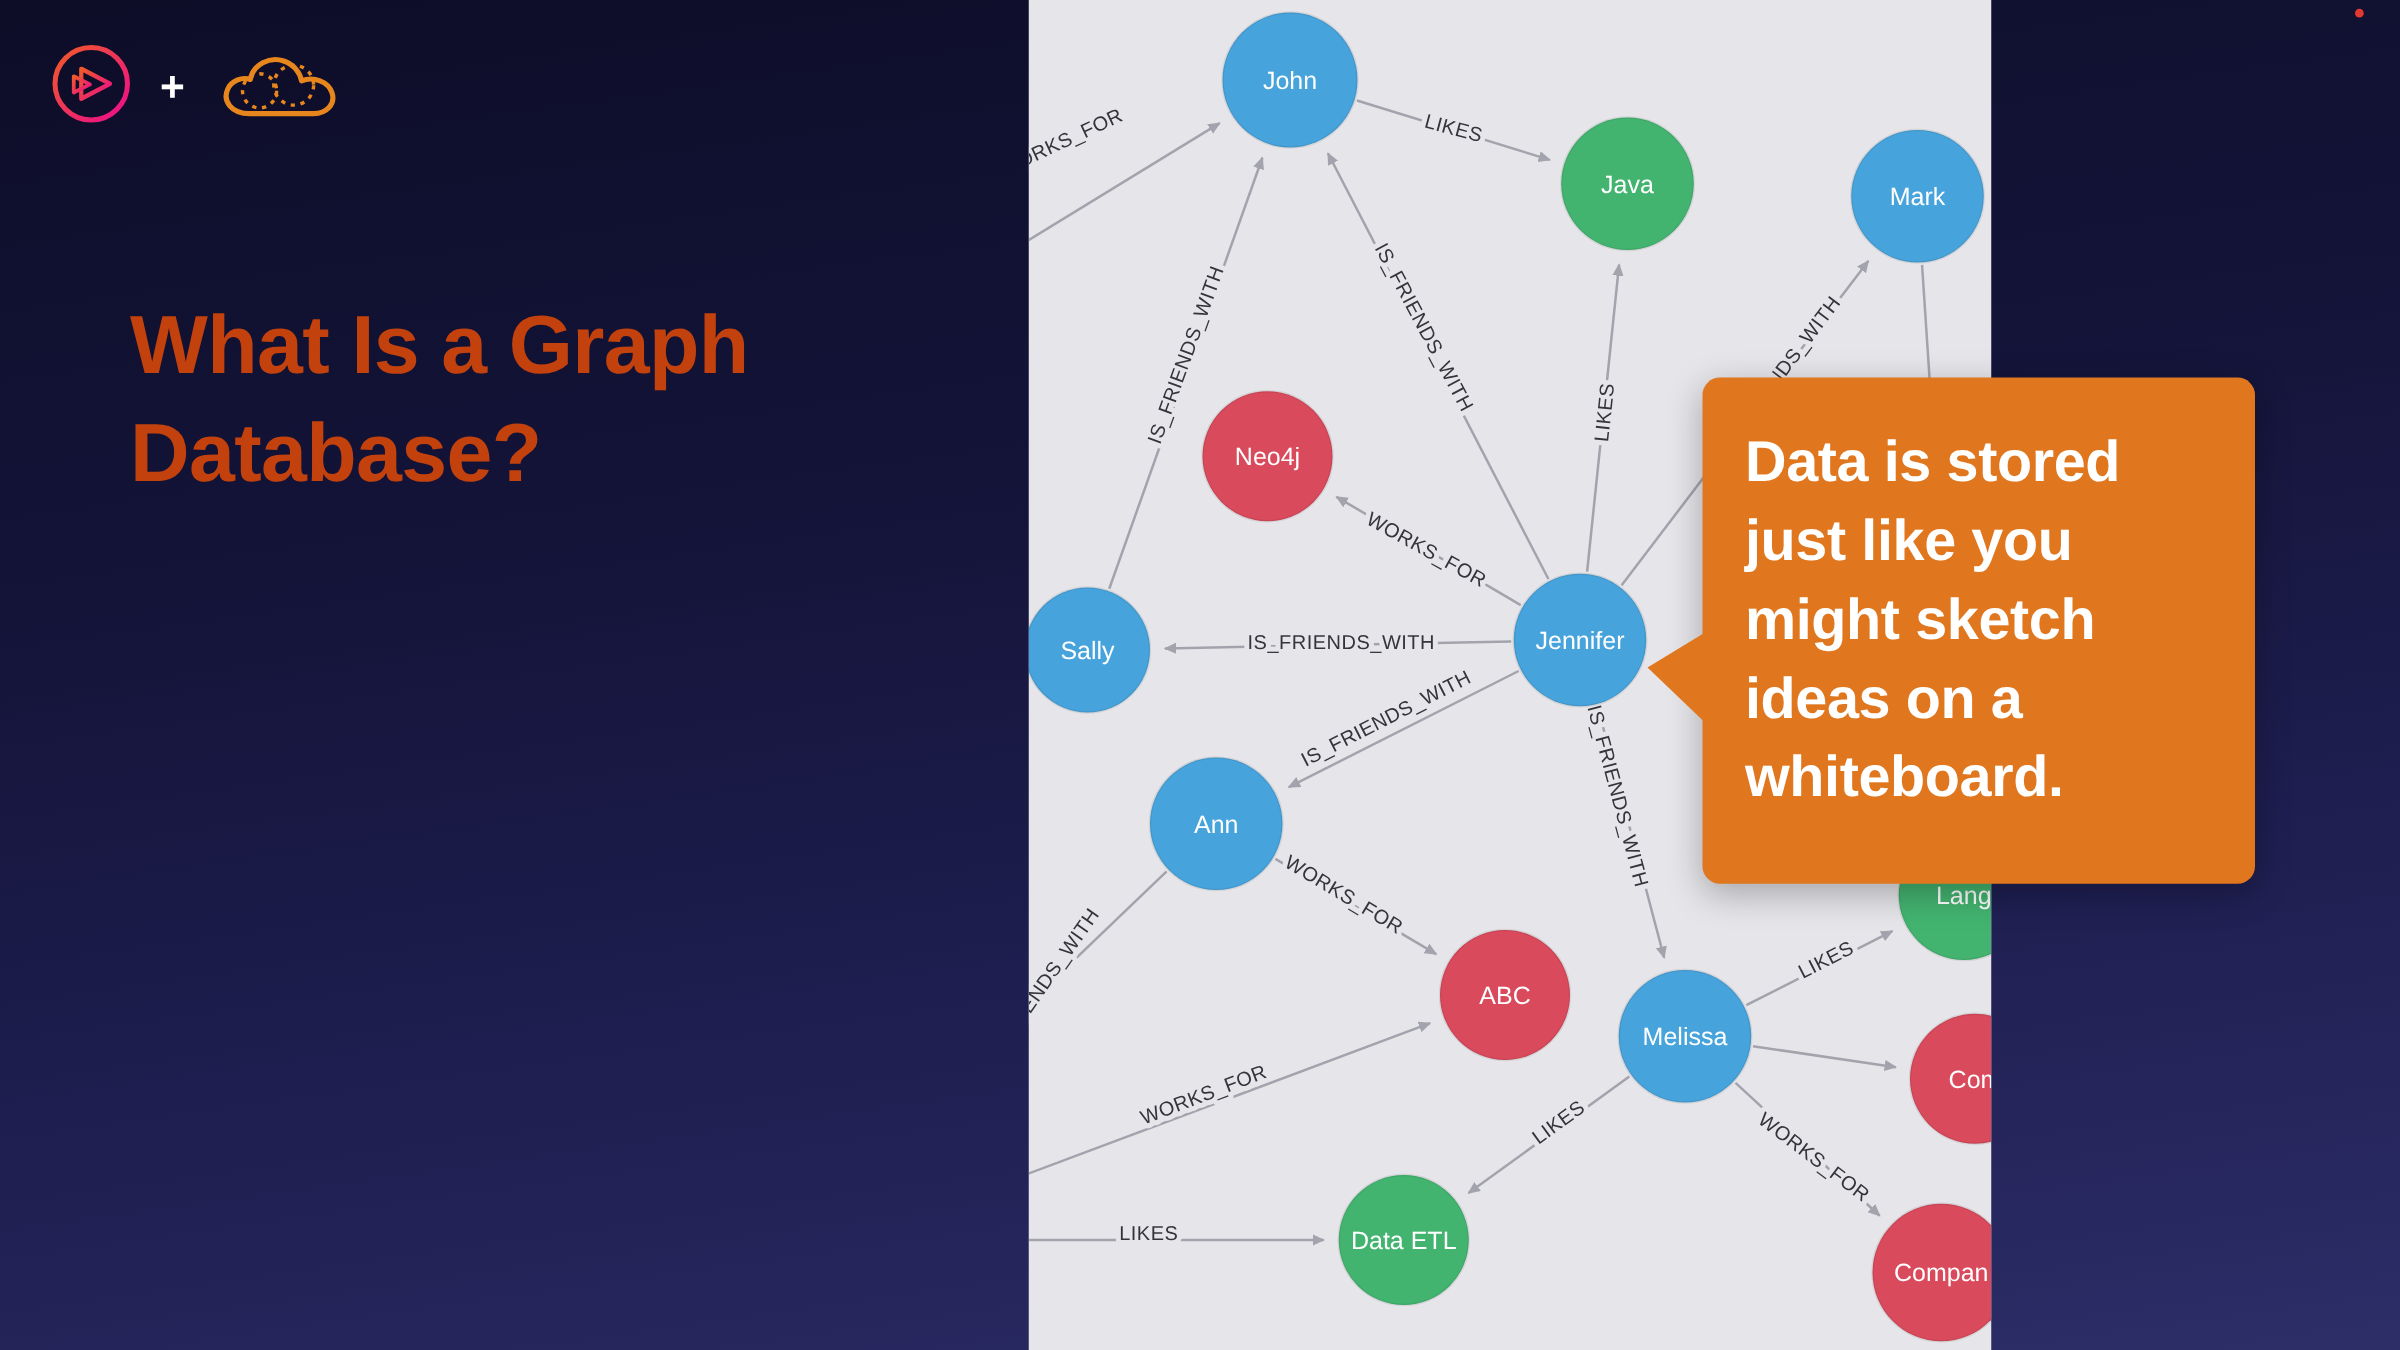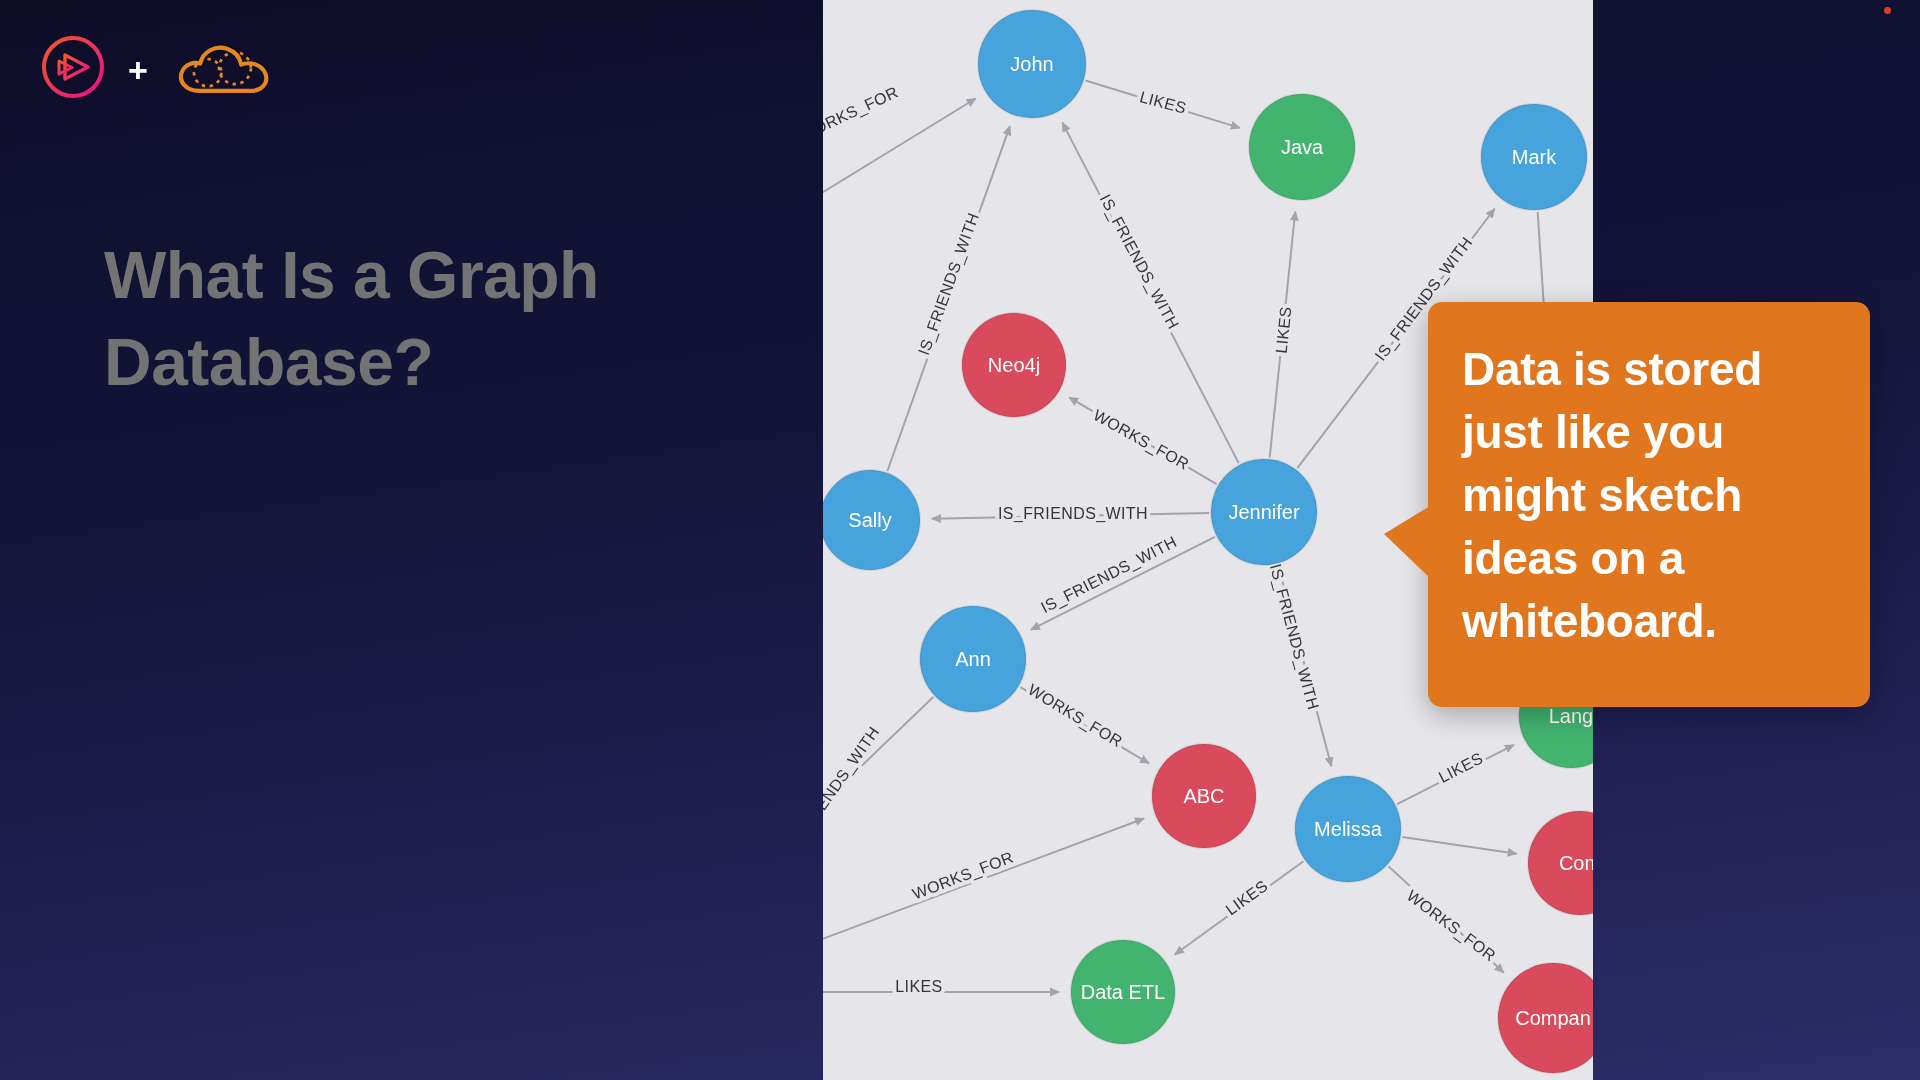--- a/index.html
+++ b/index.html
@@ -27,21 +27,21 @@
   #graph-svg { position:absolute; left:0; top:0; width:770px; height:1080px; }
   #graph-svg text { font-family:"Liberation Sans", sans-serif; }
   .edge-label {
     font-size:16px; fill:#34343C; letter-spacing:0.4px;
     paint-order:stroke; stroke:#E6E6EA; stroke-width:8px; stroke-linejoin:round;
   }
   .node-label { font-size:20px; fill:#FFFFFF; text-anchor:middle; }
 
   
   .callout {
-    position:absolute; left:1428px; top:302px; width:442px; height:405px;
+    position:absolute; left:1362px; top:302px; width:442px; height:405px;
     background:#E0771E; border-radius:14px;
     box-shadow:0 8px 28px rgba(0,0,0,0.28);
   }
   .callout-tail {
     position:absolute; left:-44px; top:204px; width:0; height:0;
     border-top:28px solid transparent; border-bottom:44px solid transparent;
     border-right:46px solid #E0771E;
   }
   .callout-text {
     padding:36px 34px; color:#FFFFFF; font-size:46px; font-weight:700;
@@ -68,21 +68,21 @@
       <path d="M19 27 L32 33.5 L19 40 Z" fill="none" stroke="url(#psgrad)" stroke-width="3" stroke-linejoin="round"></path>
     </svg>
     <span class="plus">+</span>
     <svg width="114" height="66" viewBox="0 0 100 58">
       <path d="M26 50 C13 50 7 41 10.5 33 C13 27 20.5 24 26.5 26 C28.5 15.5 40 9.5 50 13 C57 15.5 61.5 21 62.5 27 C71 23.5 81.5 27.5 84 35.5 C86.5 43.5 80 50 71 50 Z" fill="none" stroke="#E8861E" stroke-width="3.6" stroke-linejoin="round" stroke-linecap="round"></path>
       <circle cx="33" cy="34" r="12" fill="none" stroke="#E8861E" stroke-width="2.4" stroke-dasharray="3 4"></circle>
       <circle cx="57" cy="30" r="14" fill="none" stroke="#E8861E" stroke-width="2.4" stroke-dasharray="3 4"></circle>
     </svg>
   </div>
 
-  <h1 class="title" style="color: #737373;">What Is a Graph
+  <h1 class="title" style="color: #c2410c;">What Is a Graph
 Database?</h1>
 
   <div id="panel" style="background: rgb(230, 230, 234);">
     <svg id="graph-svg" viewBox="0 0 770 1080">
         <defs>
           <marker id="arrow" markerWidth="12" markerHeight="10" refX="9" refY="4.5" orient="auto" markerUnits="userSpaceOnUse">
             <path d="M0,0 L10,4.5 L0,9 Z" fill="#A3A3AD"></path>
           </marker>
         </defs>
         <g>

